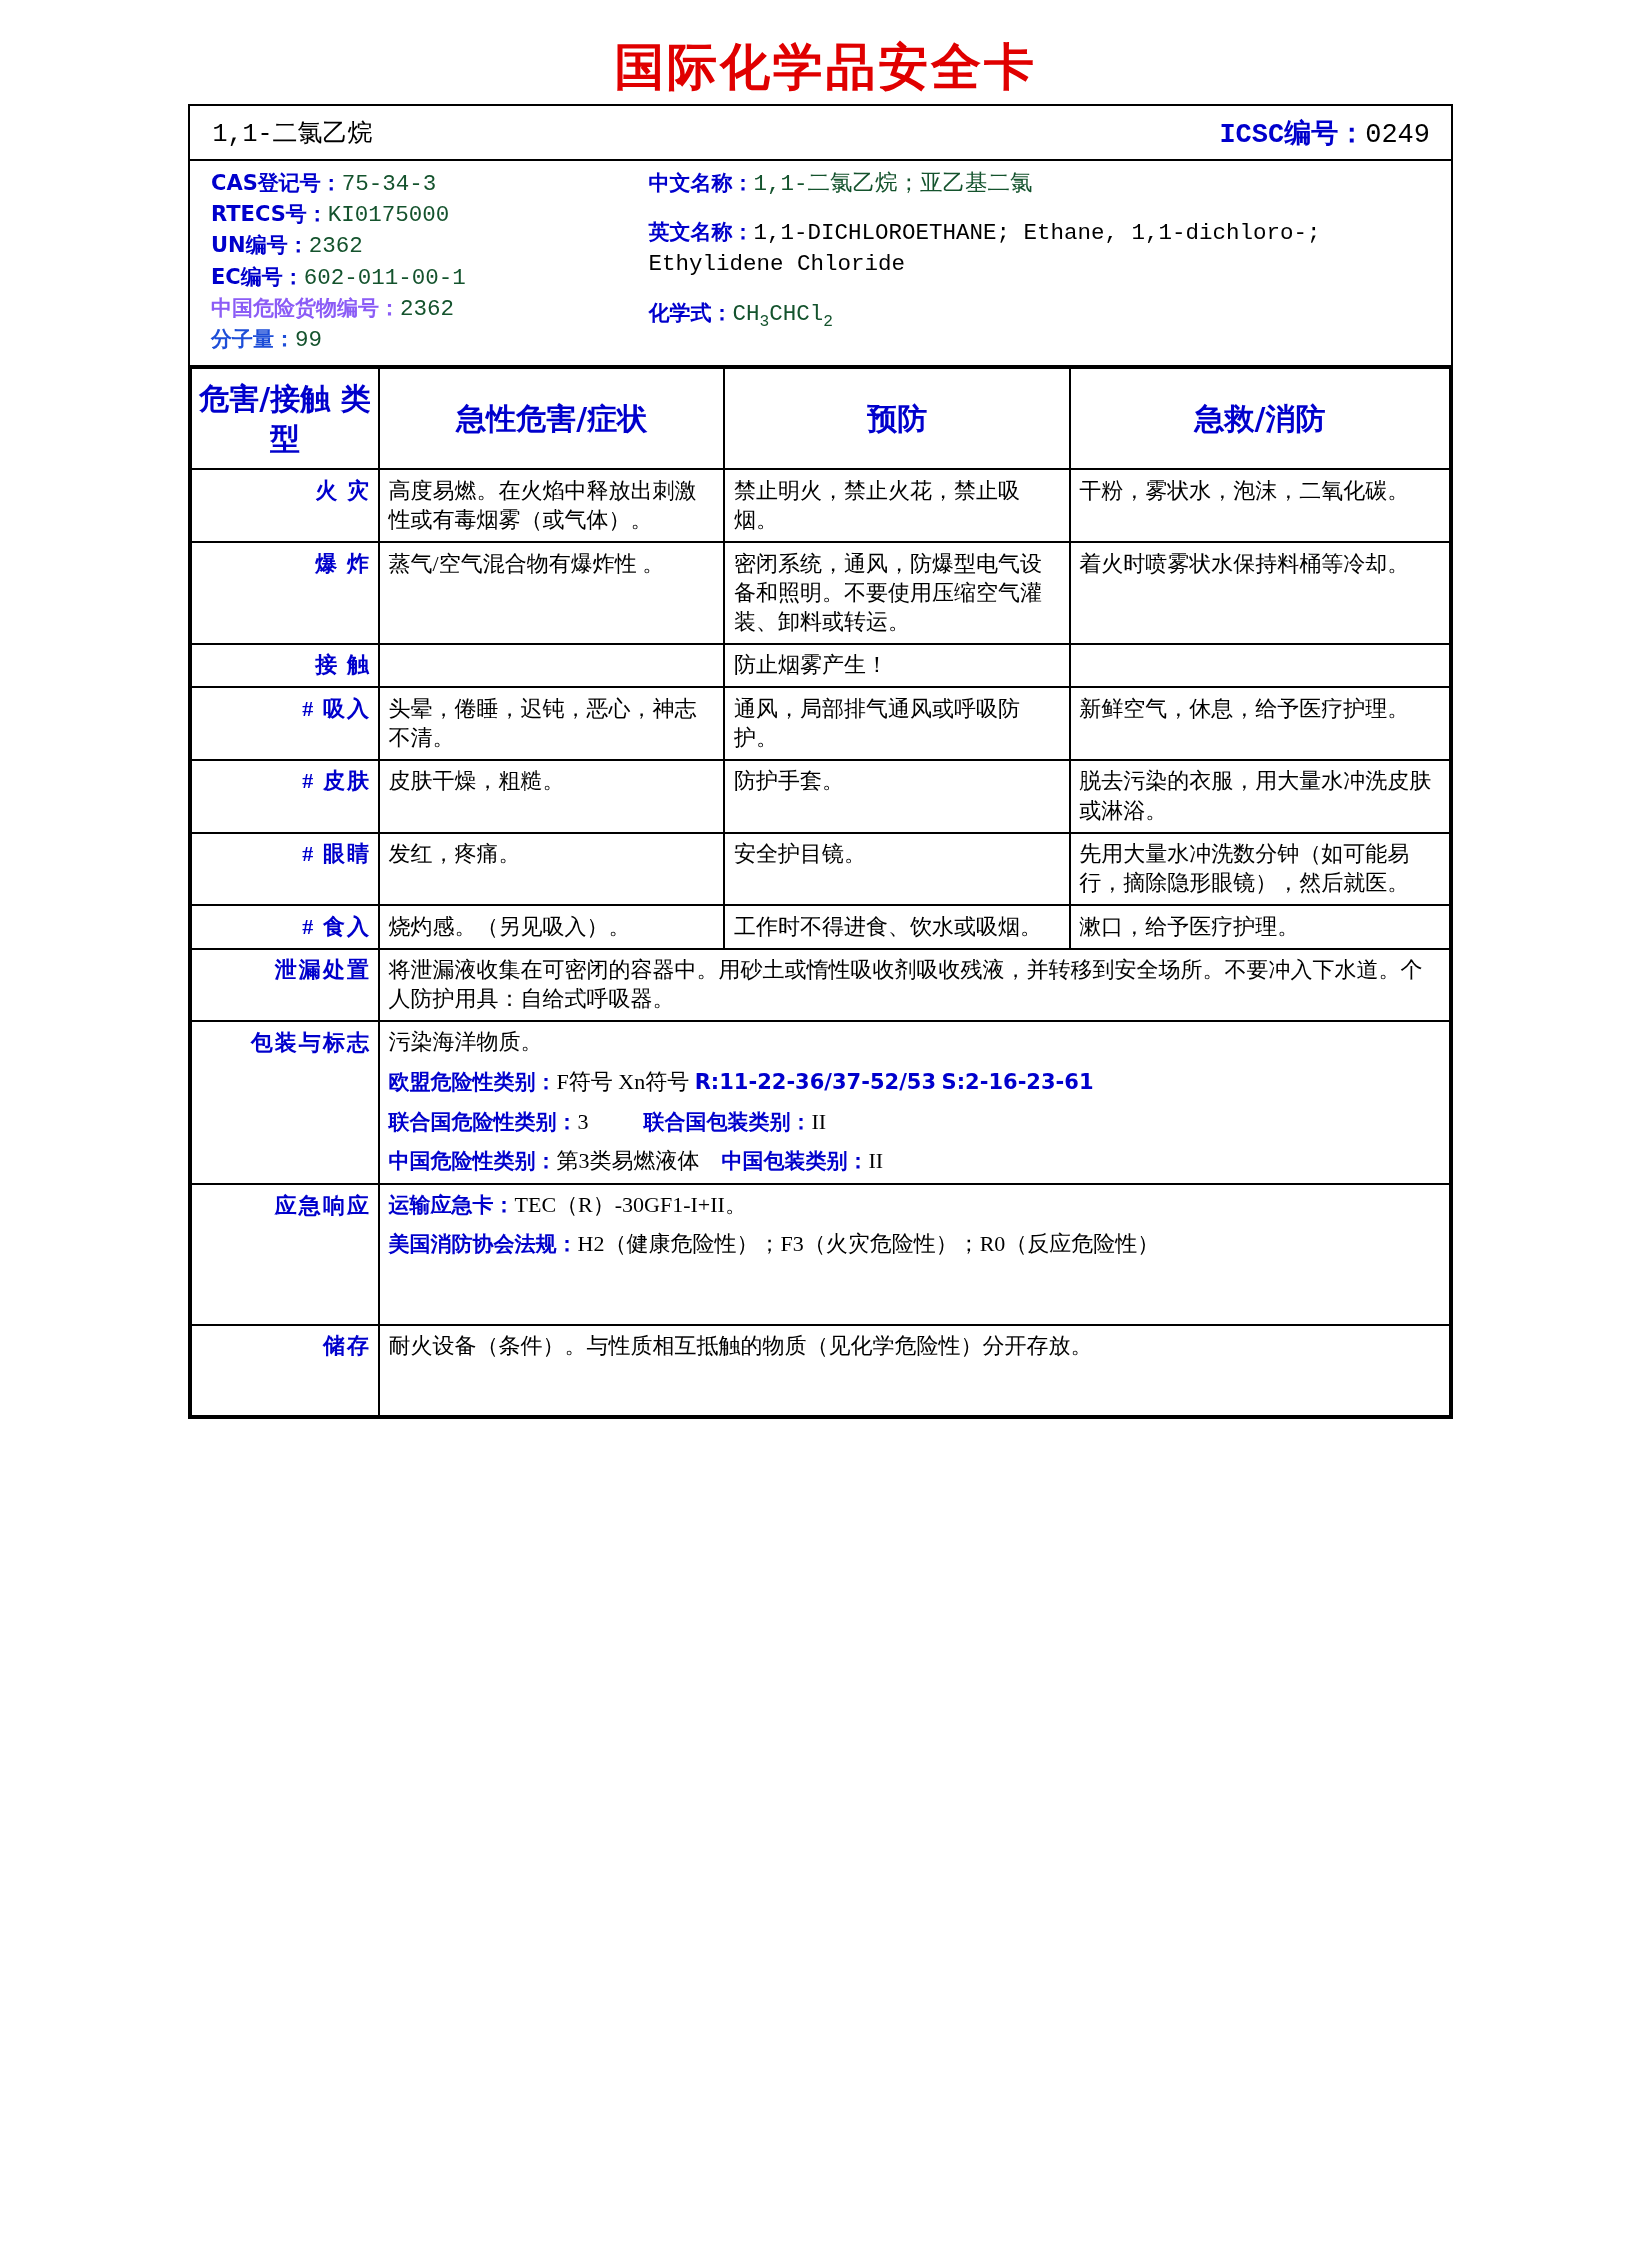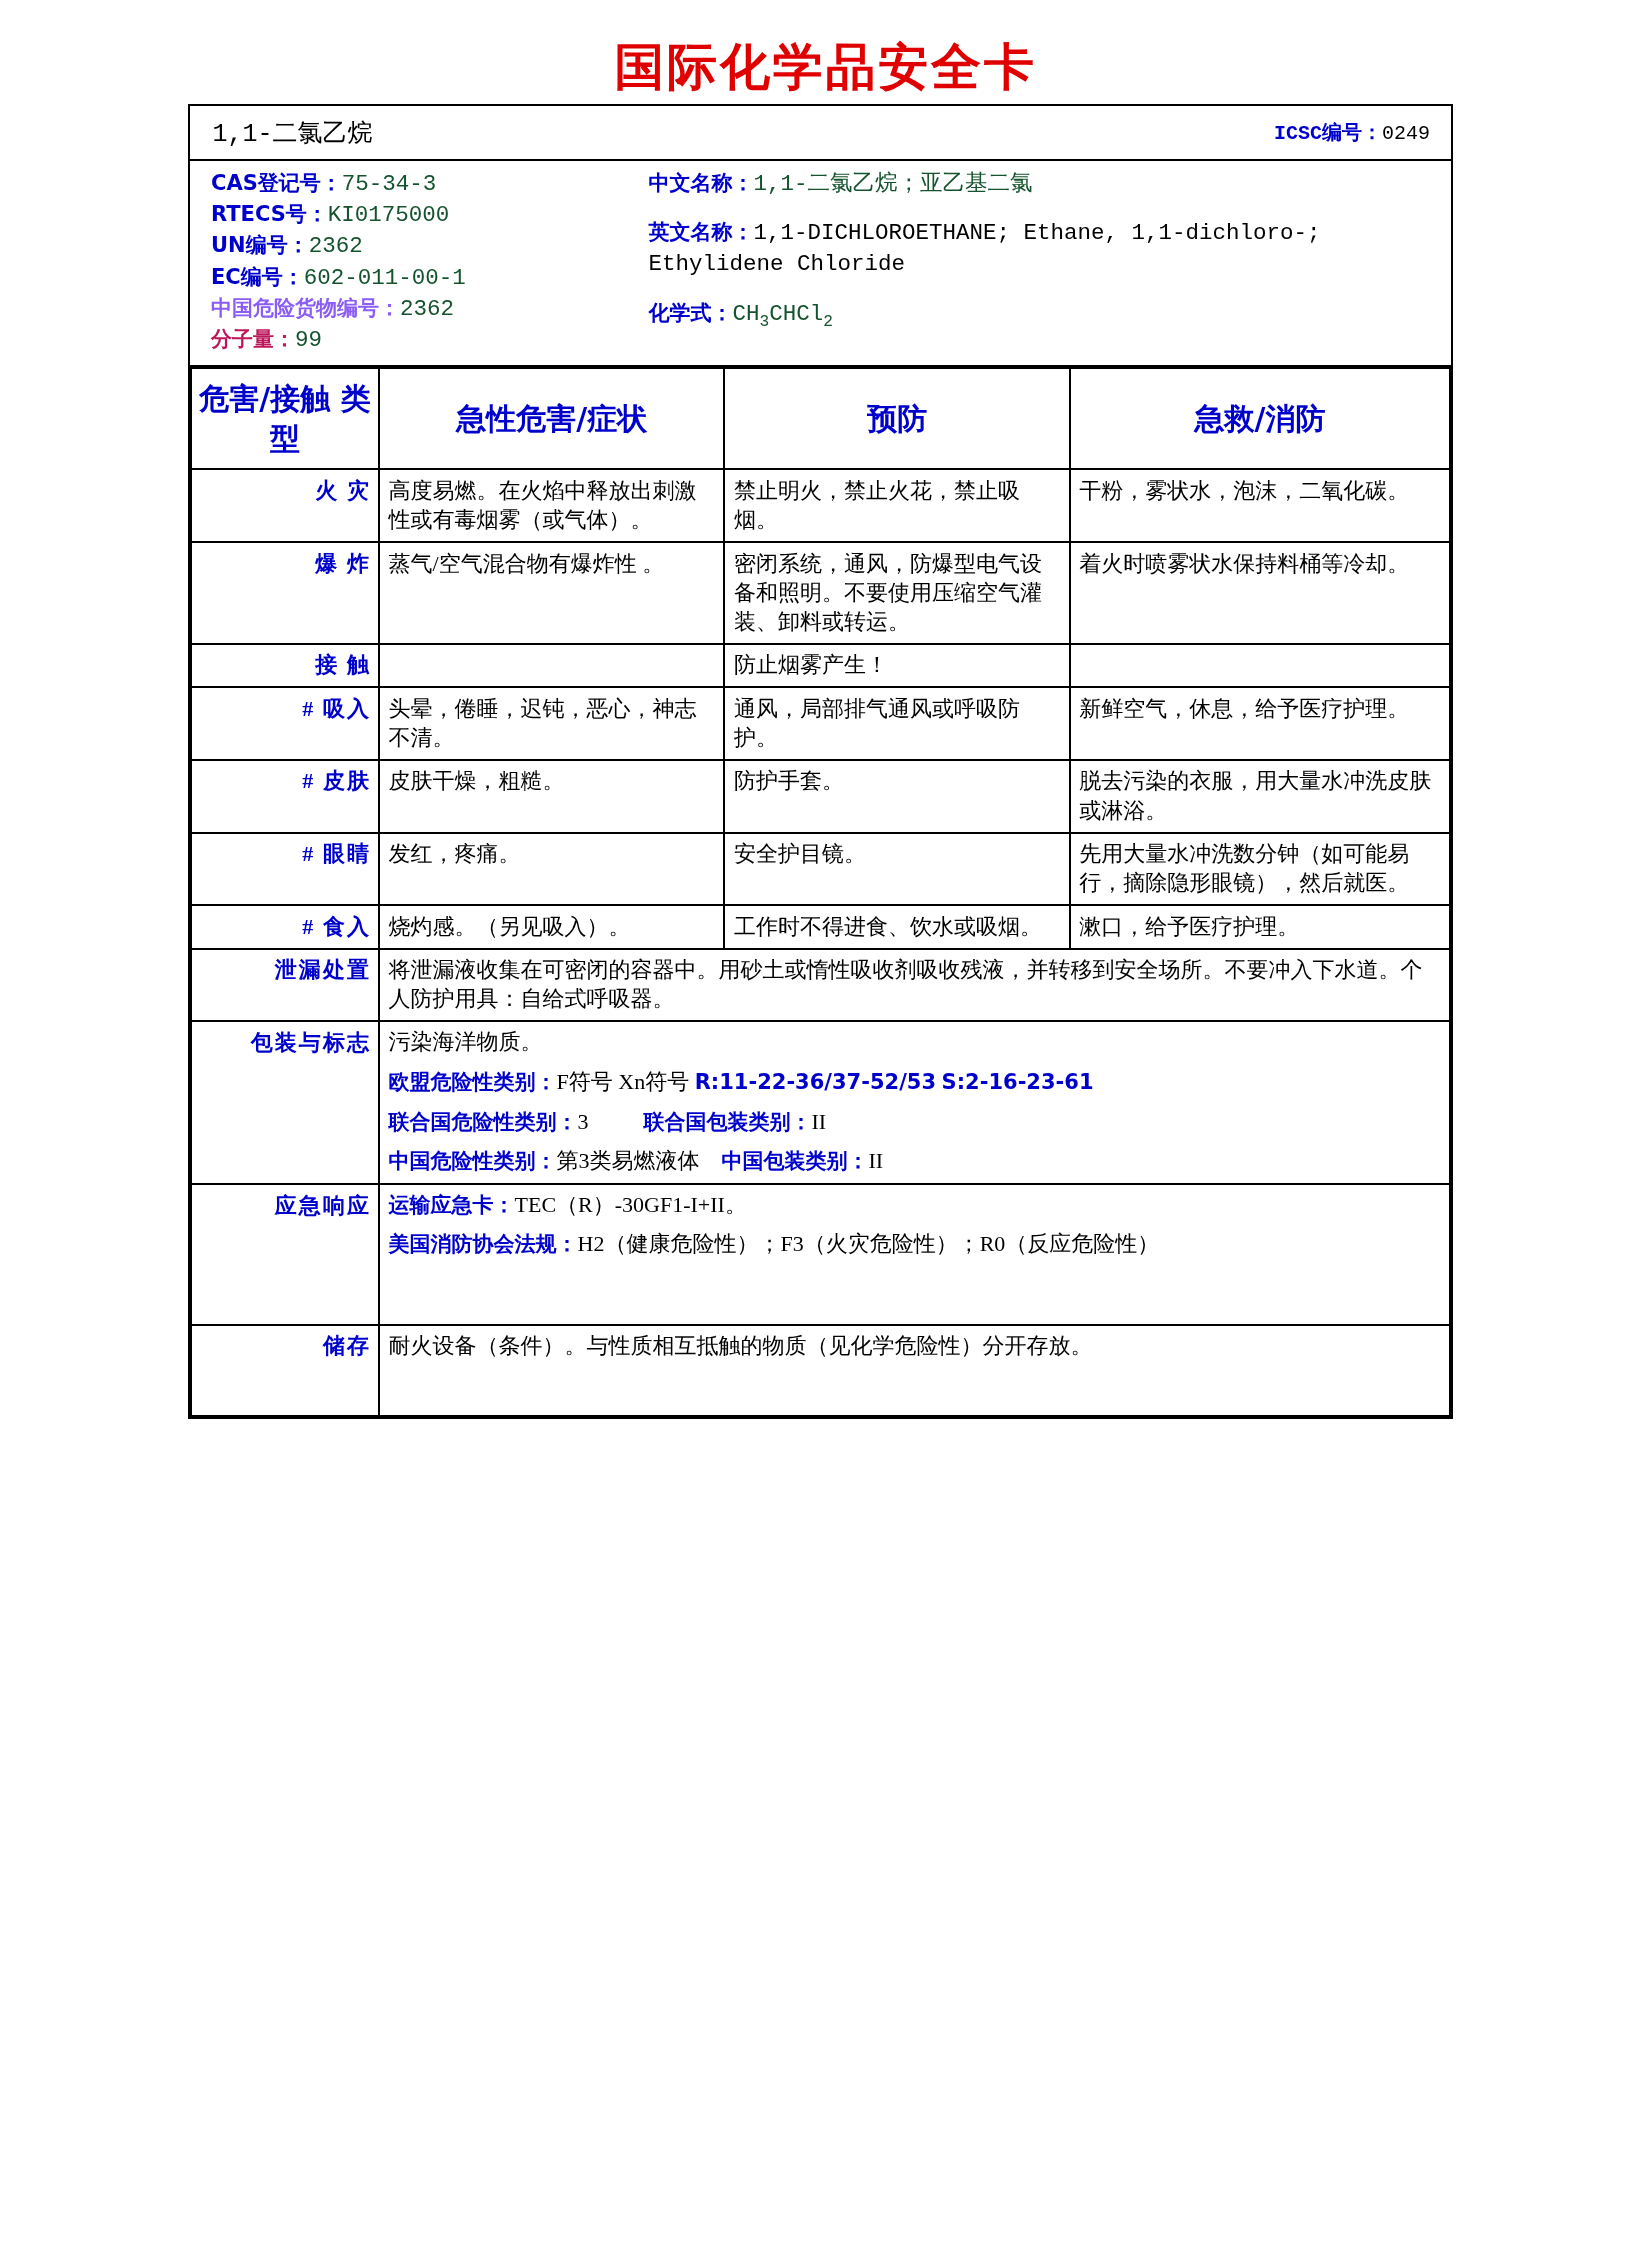--- a/index.html
+++ b/index.html
@@ -46,21 +46,21 @@
     min-height: 53px;
   }
   .hdr-name {
     flex: 1;
     font-size: 25px;
     padding: 8.4px 0 8.4px 22.5px;
     font-family: "Liberation Mono", monospace;
   }
   .hdr-icsc {
     padding: 8.4px 21px 8.4px 0;
-    font-size: 20px;
+    font-size: 27px;
     white-space: nowrap;
     font-family: "Liberation Mono", monospace;
   }
   .blue {
     color: #0000cc;
     font-weight: bold;
   }
   .bluelbl {
     color: #0000cc;
     font-weight: bold;
@@ -171,21 +171,21 @@
         <div class="idline">
           <span class="bluelbl">UN编号：</span><span class="val">2362</span>
         </div>
         <div class="idline">
           <span class="bluelbl">EC编号：</span><span class="val">602-011-00-1</span>
         </div>
         <div class="idline">
           <span class="bluelbl" style="color:#8b5cf6;">中国危险货物编号：</span><span class="val">2362</span>
         </div>
         <div class="idline">
-          <span class="bluelbl" style="color:#be185d;">分子量：</span><span class="val">99</span>
+          <span class="bluelbl" style="color:#1d4ed8;">分子量：</span><span class="val">99</span>
         </div>
       </div>
       <div class="idcol-right">
         <div class="idline">
           <span class="bluelbl">中文名称：</span><span class="val">1,1-二氯乙烷；亚乙基二氯</span>
         </div>
         <div class="spacer-small"></div>
         <div class="idline-wrap">
           <span class="bluelbl">英文名称：</span><span class="val">1,1-DICHLOROETHANE; Ethane, 1,1-dichloro-; Ethylidene Chloride</span>
         </div>

